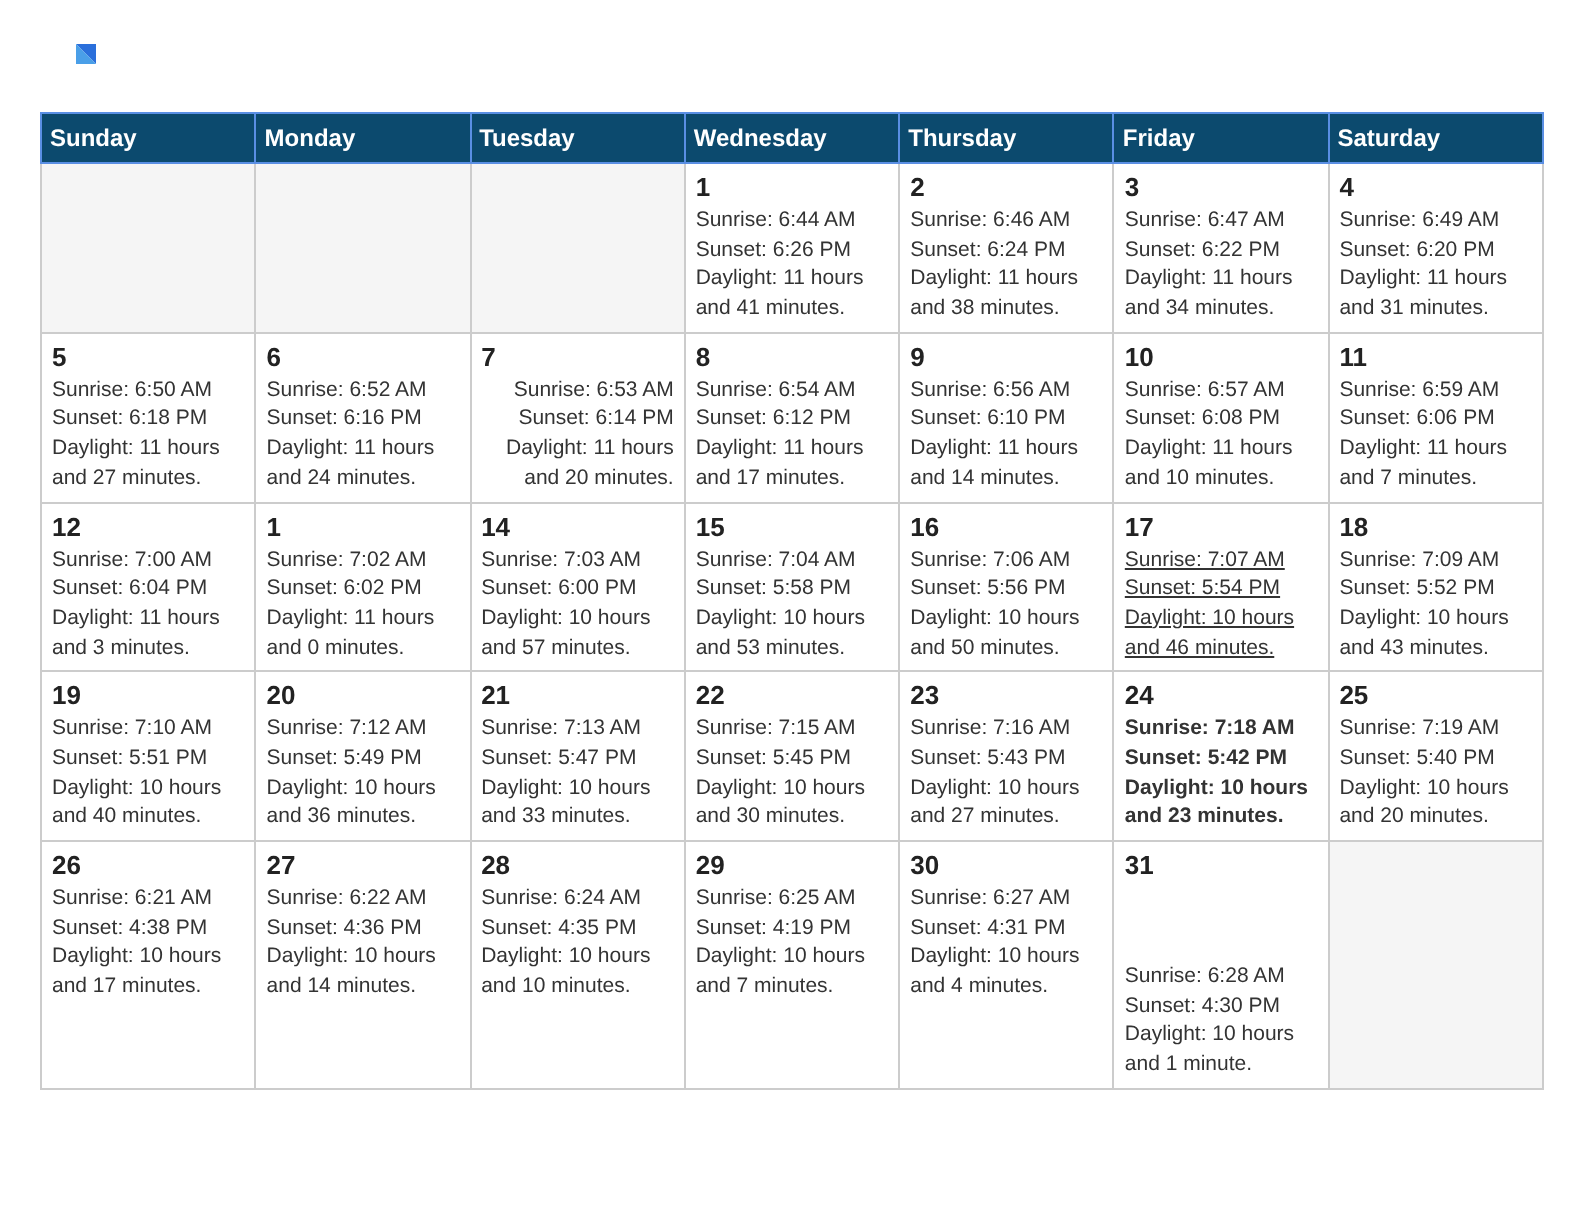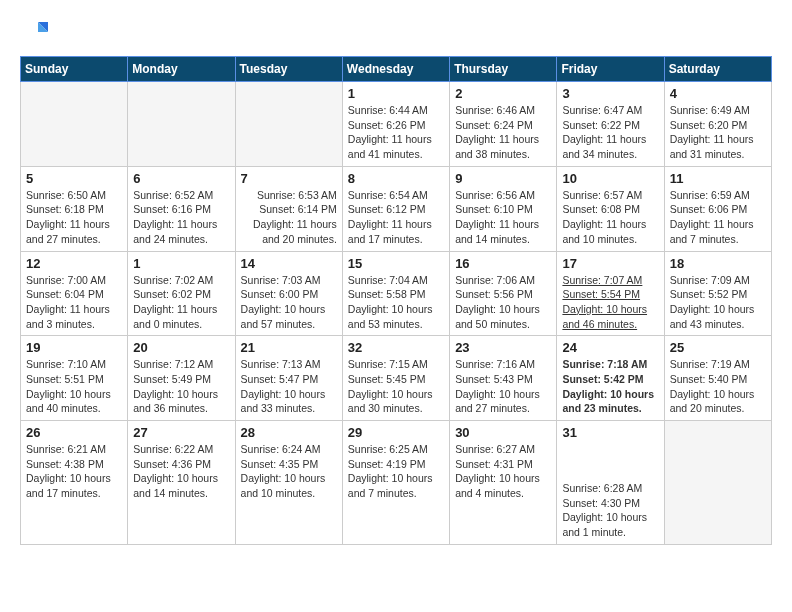--- a/index.html
+++ b/index.html
@@ -277,21 +277,21 @@
 and 36 minutes.</div>
           </td>
           <td>
             <span class="day-number">21</span>
             <div class="day-info" style="white-space: pre-line;">Sunrise: 7:13 AM
 Sunset: 5:47 PM
 Daylight: 10 hours
 and 33 minutes.</div>
           </td>
           <td>
-            <span class="day-number">32</span>
+            <span class="day-number">22</span>
             <div class="day-info" style="white-space: pre-line;">Sunrise: 7:15 AM
 Sunset: 5:45 PM
 Daylight: 10 hours
 and 30 minutes.</div>
           </td>
           <td>
             <span class="day-number">23</span>
             <div class="day-info" style="white-space: pre-line;">Sunrise: 7:16 AM
 Sunset: 5:43 PM
 Daylight: 10 hours

